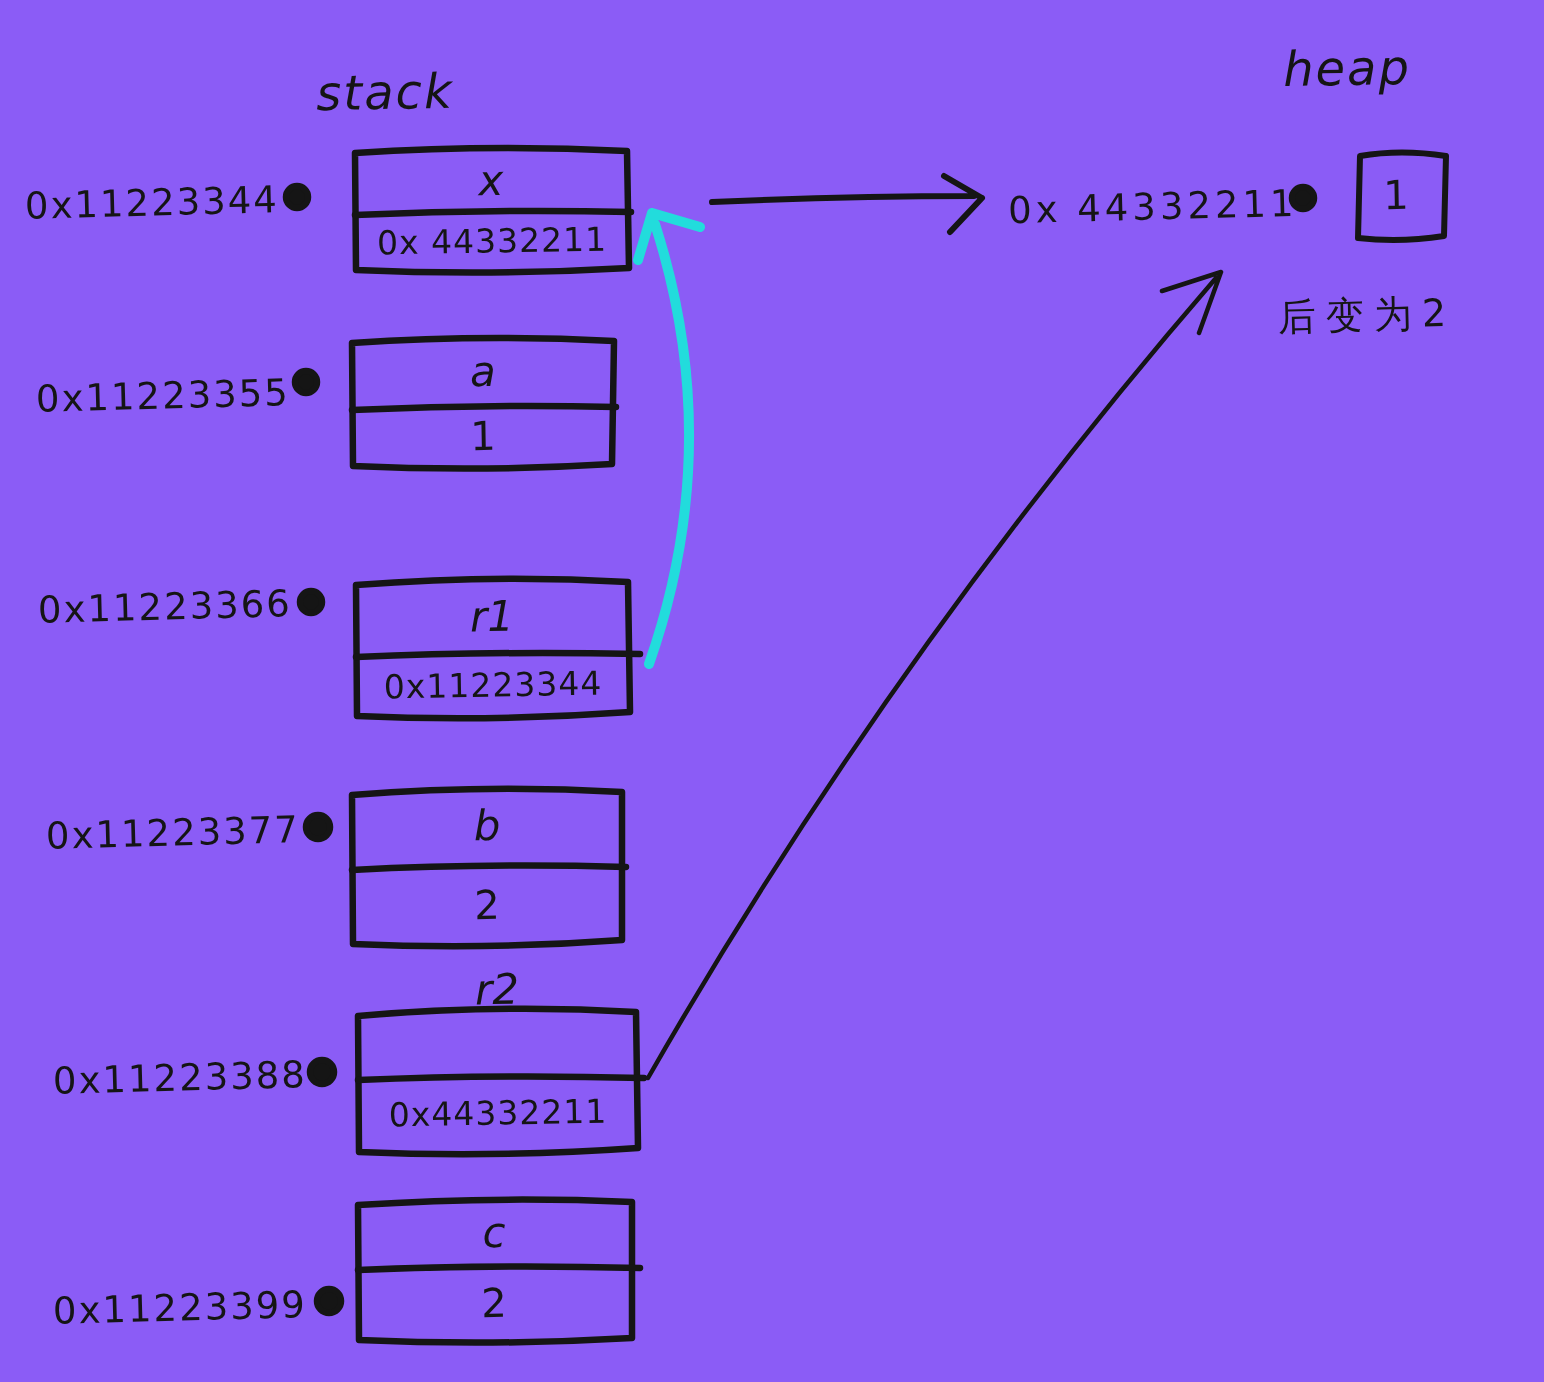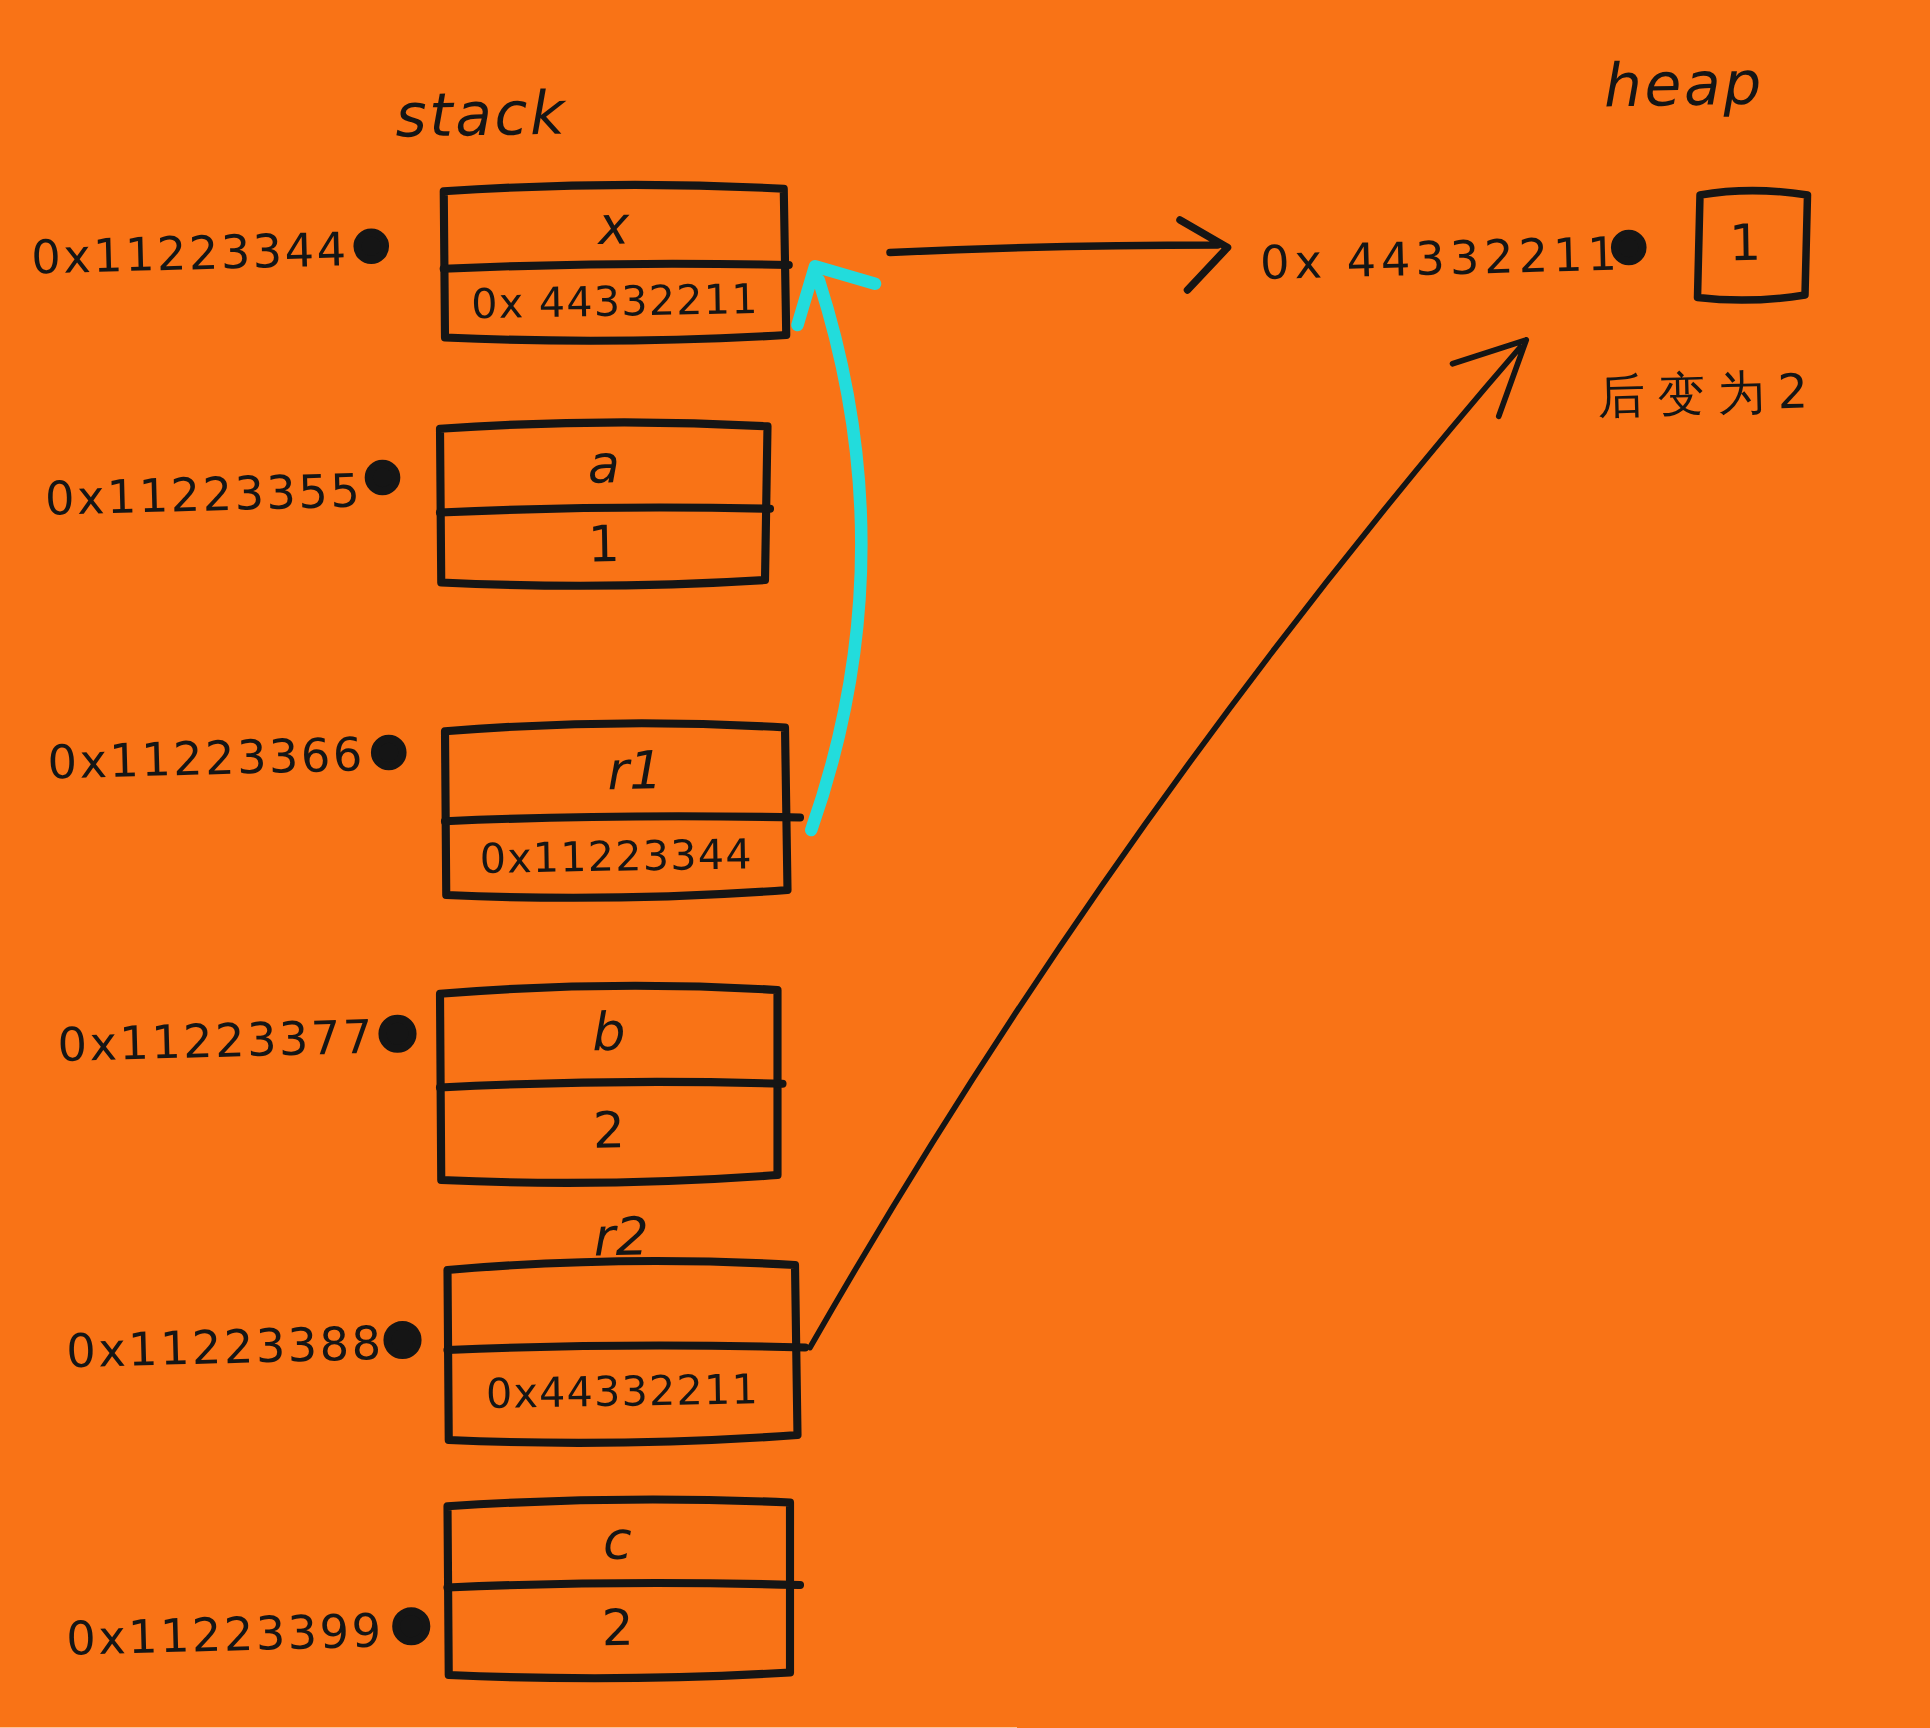--- a/index.html
+++ b/index.html
@@ -1,20 +1,20 @@
 <!DOCTYPE html>
 <html><head>
 <meta charset="utf-8">
 <style>
   html, body { margin: 0; padding: 0; background: #ffffff; }
   .canvas {
     position: relative;
     width: 1544px;
     height: 1382px;
-    background: #f97316;
+    background: #8b5cf6;
     overflow: hidden;
     font-family: "DejaVu Sans", sans-serif;
     color: #151515;
   }
   .layer {
     position: absolute;
     left: 0; top: 0;
     width: 1544px; height: 1382px;
   }
   .txt {
@@ -81,21 +81,21 @@
 
   <div class="txt addr ll" style="left:25px; top:203px;">0x11223344</div>
   <div class="txt addr ll" style="left:36px; top:396px;">0x11223355</div>
   <div class="txt addr ll" style="left:38px; top:607px;">0x11223366</div>
   <div class="txt addr ll" style="left:46px; top:833px;">0x11223377</div>
   <div class="txt addr ll" style="left:53px; top:1078px;">0x11223388</div>
   <div class="txt addr ll" style="left:53px; top:1308px;">0x11223399</div>
 
   <div class="txt label cc" style="left:491px; top:181px;">x</div>
   <div class="txt label cc" style="left:483px; top:372px;">a</div>
-  <div class="txt label cc" style="left:508px; top:617px;font-style:italic;">r1</div>
+  <div class="txt label cc" style="left:492px; top:617px;font-style:italic;">r1</div>
   <div class="txt label cc" style="left:487px; top:826px;">b</div>
   <div class="txt label cc" style="left:497px; top:990px;">r2</div>
   <div class="txt label cc" style="left:494px; top:1233px;">c</div>
 
   <div class="txt hexval cc" style="left:492px; top:241px;">0x 44332211</div>
   <div class="txt numval cc" style="left:483px; top:436px;">1</div>
   <div class="txt hexval cc" style="left:493px; top:685px;">0x11223344</div>
   <div class="txt numval cc" style="left:487px; top:905px;">2</div>
   <div class="txt hexval cc" style="left:498px; top:1113px;">0x44332211</div>
   <div class="txt numval cc" style="left:494px; top:1303px;">2</div>

